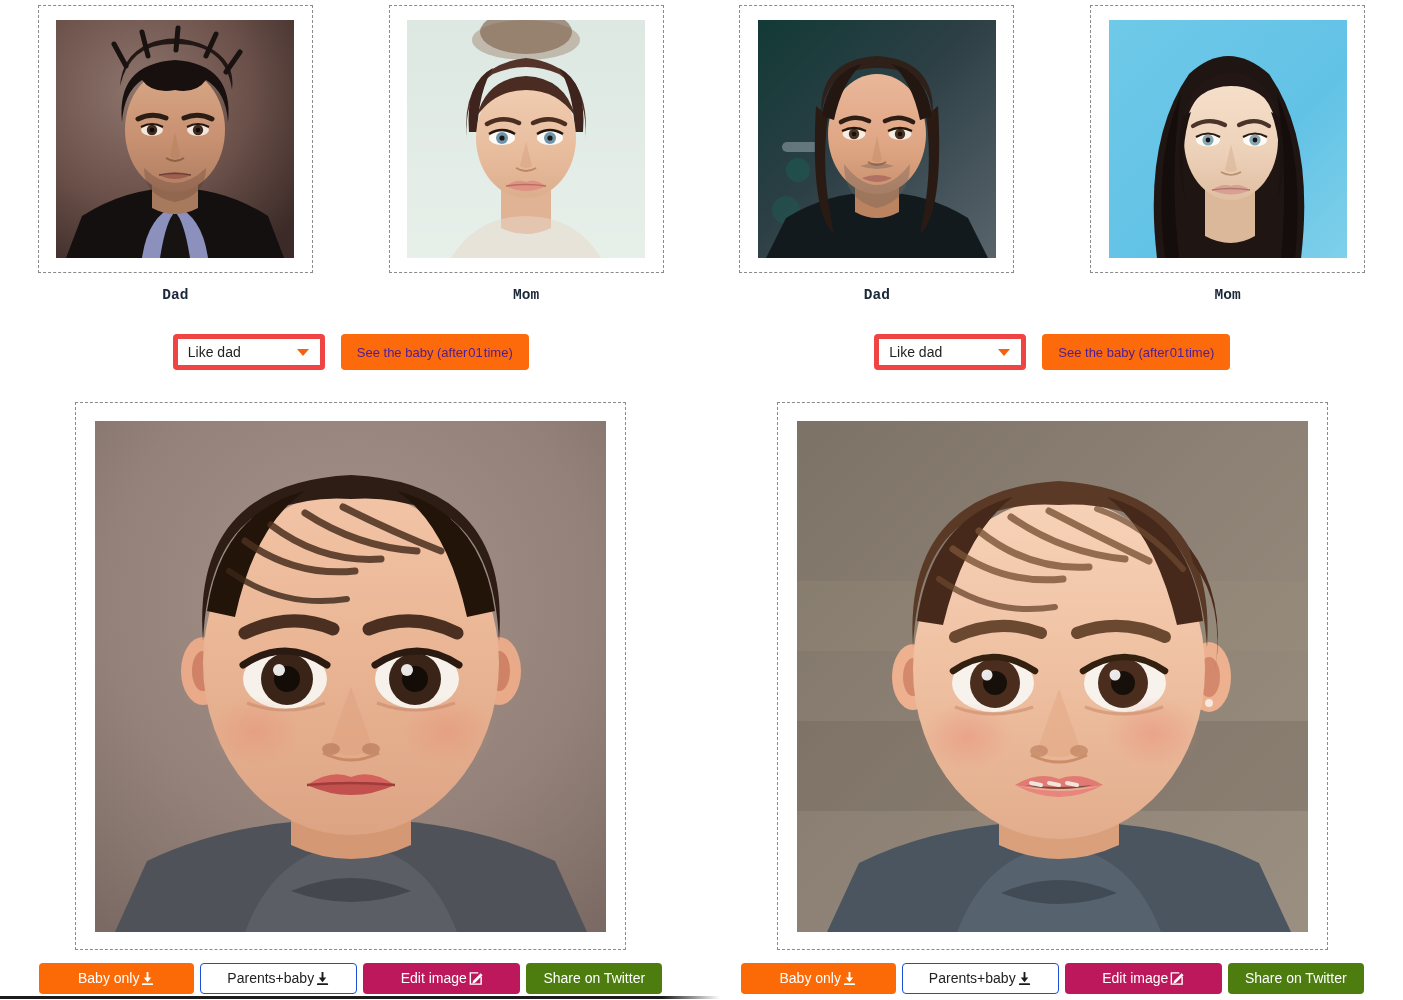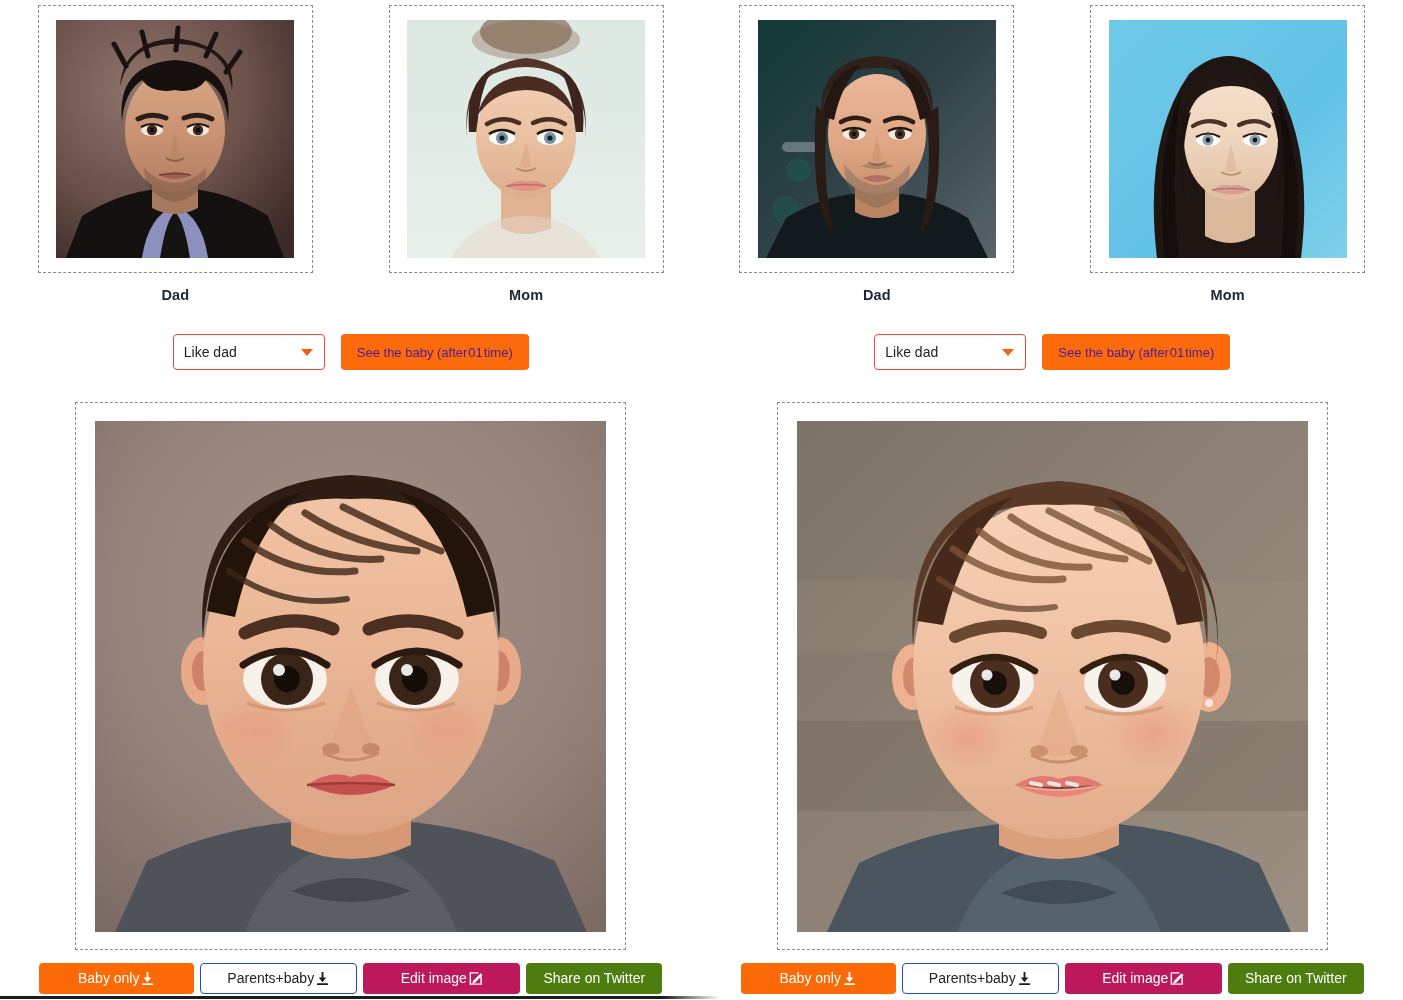--- a/index.html
+++ b/index.html
@@ -48,20 +48,21 @@
     overflow: hidden;
     position: relative;
   }
   .parent-photo svg { display: block; width: 238px; height: 238px; }
   .parent-label {
     margin-top: 14px;
     font-size: 14.5px;
     font-weight: bold;
     color: #1b2838;
     letter-spacing: .1px;
+    font-family: Liberation Mono, monospace;
   }
 
   
   .controls-row {
     position: absolute;
     top: 330px; left: 0;
     width: 1403px;
     height: 44px;
     display: flex;
   }
@@ -69,21 +70,21 @@
     width: 701.5px;
     display: flex;
     align-items: center;
     justify-content: center;
     gap: 16px;
   }
   .mode-select {
     position: relative;
     width: 152px;
     height: 36px;
-    border: 1px solid #ef4444;
+    border: 5px solid #ef4444;
     border-radius: 4px;
     background: #fff;
     display: flex;
     align-items: center;
     padding: 0 10px;
     font-size: 14px;
     color: #222;
     cursor: pointer;
     box-shadow: 0 1px 1px rgba(0,0,0,.02);
   }

